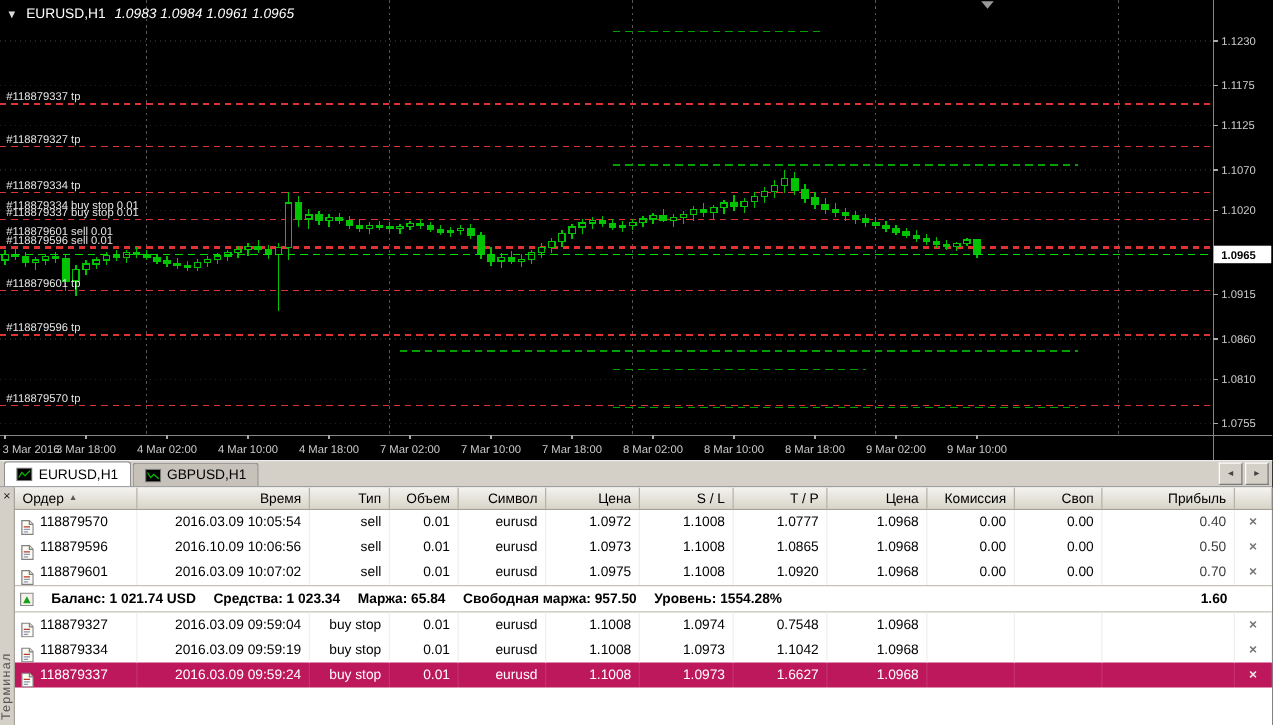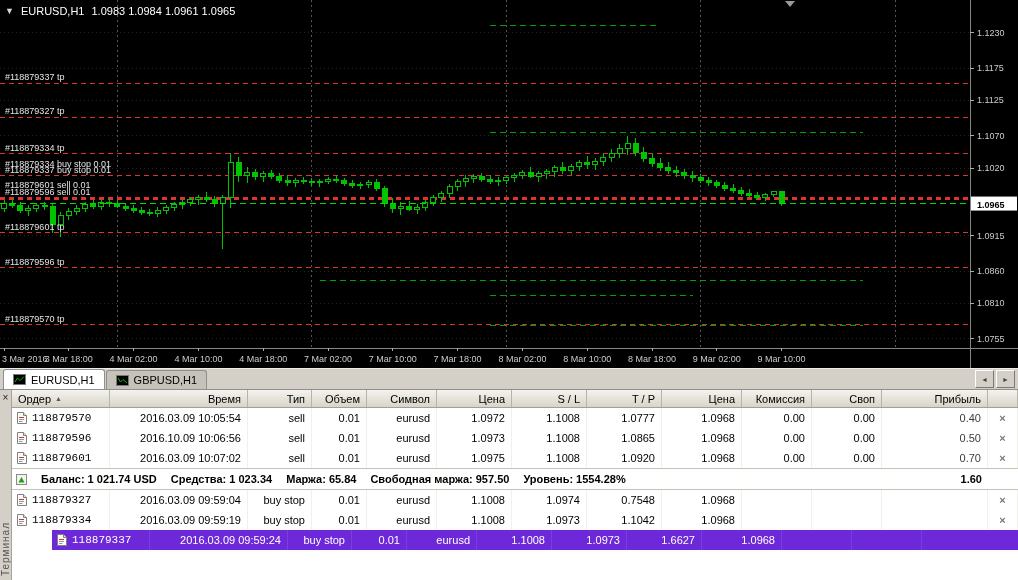--- a/index.html
+++ b/index.html
@@ -5,21 +5,21 @@
   html,body{margin:0;padding:0;background:#000;overflow:hidden;}
   body{width:1018px;height:580px;font-family:"Liberation Sans",sans-serif;}
   .app{position:relative;width:1018px;height:580px;}
 
   
   .chart-area{position:absolute;top:0;left:0;width:1018px;height:368px;background:#000;}
   #chart-svg{position:absolute;top:0;left:0;}
   #chart-svg text{font-family:"Liberation Sans",sans-serif;}
   .chart-title{position:absolute;top:5px;left:5px;color:#fff;font-size:11px;display:flex;align-items:center;gap:7px;z-index:3;}
   .oct{color:#d8d8d8;font-size:9px;line-height:10px;}
-  .chart-ohlc{color:#fff;}
+  .chart-ohlc{color:#fff;font-style:italic;}
 
   
   .tabbar{position:absolute;top:368px;left:0;width:1018px;height:21px;background:#d4d0c8;border-top:1px solid #ececec;box-sizing:border-box;display:flex;align-items:flex-end;padding-left:3px;}
   .tab{height:19px;display:flex;align-items:center;gap:5px;padding:0 9px;font-size:11px;color:#000;background:#c6c2ba;border:1px solid #8f8f8f;border-bottom:none;border-radius:3px 3px 0 0;margin-right:1px;box-sizing:border-box;}
   .tab.active{background:#fff;height:20px;font-weight:normal;}
   .tabicon svg{display:block;}
   .tab-scrolls{margin-left:auto;align-self:center;display:flex;gap:2px;padding-right:3px;}
   .scroll-btn{width:17px;height:16px;background:#d4d0c8;border:1px solid;border-color:#fdfdfd #7a7a7a #7a7a7a #fdfdfd;font-size:7px;color:#444;display:flex;align-items:center;justify-content:center;}
 
   
@@ -29,24 +29,24 @@
   .panel-title-vert{margin-top:auto;margin-bottom:4px;writing-mode:vertical-rl;transform:rotate(180deg);font-size:10px;color:#555;letter-spacing:1px;}
   .trade-table{flex:1;display:flex;flex-direction:column;overflow:hidden;background:#fff;}
   .thead,.trow{display:grid;grid-template-columns:98px 138px 64px 55px 70px 75px 75px 75px 80px 70px 70px 106px 30px;}
   .thead{height:17px;background:linear-gradient(#f4f3ee,#d8d4c9);border-bottom:1px solid #a39f94;flex:0 0 auto;}
   .hcell{font-size:11px;color:#000;padding:0 6px;border-right:1px solid #b7b3a8;display:flex;align-items:center;justify-content:flex-end;gap:4px;overflow:hidden;white-space:nowrap;box-sizing:border-box;}
   .hcell.first{justify-content:flex-start;}
   .sort{font-size:7px;color:#5a5a5a;}
   .tbody{flex:1;background:#fff;overflow:hidden;}
   .trow{height:20px;font-size:11px;color:#000;align-items:center;}
   .tcell{padding:0 6px;text-align:right;border-right:1px solid #f1f0ea;overflow:hidden;white-space:nowrap;box-sizing:border-box;line-height:20px;height:20px;}
-  .tcell.first{text-align:left;display:flex;align-items:center;gap:5px;padding-left:4px;font-family:Liberation Mono, monospace;}
+  .tcell.first{text-align:left;display:flex;align-items:flex-end;gap:5px;padding-left:4px;}
   .tcell.profit{color:#3c3c3c;}
   .closex{text-align:center;color:#777;font-weight:bold;line-height:20px;}
-  .trow.sel{background:#6d28d9;color:#fff;margin-left:40px;}
+  .trow.sel{background:#be185d;color:#fff;}
   .trow.sel .tcell{border-right-color:rgba(255,255,255,0.10);}
   .trow.sel .closex{color:#e6e6e6;}
   .trow.balance{border-top:1px solid #c6c2b6;border-bottom:1px solid #c6c2b6;font-weight:bold;}
   .balance-text{grid-column:1 / 12;display:flex;align-items:flex-end;gap:14px;padding-left:4px;overflow:hidden;white-space:nowrap;}
   .balance-profit{grid-column:12;text-align:right;padding:0 6px;font-weight:bold;}
   .oicon{display:inline-flex;flex:0 0 auto;}
   .oicon svg{display:block;}
 </style>
 </head>
 <body>

